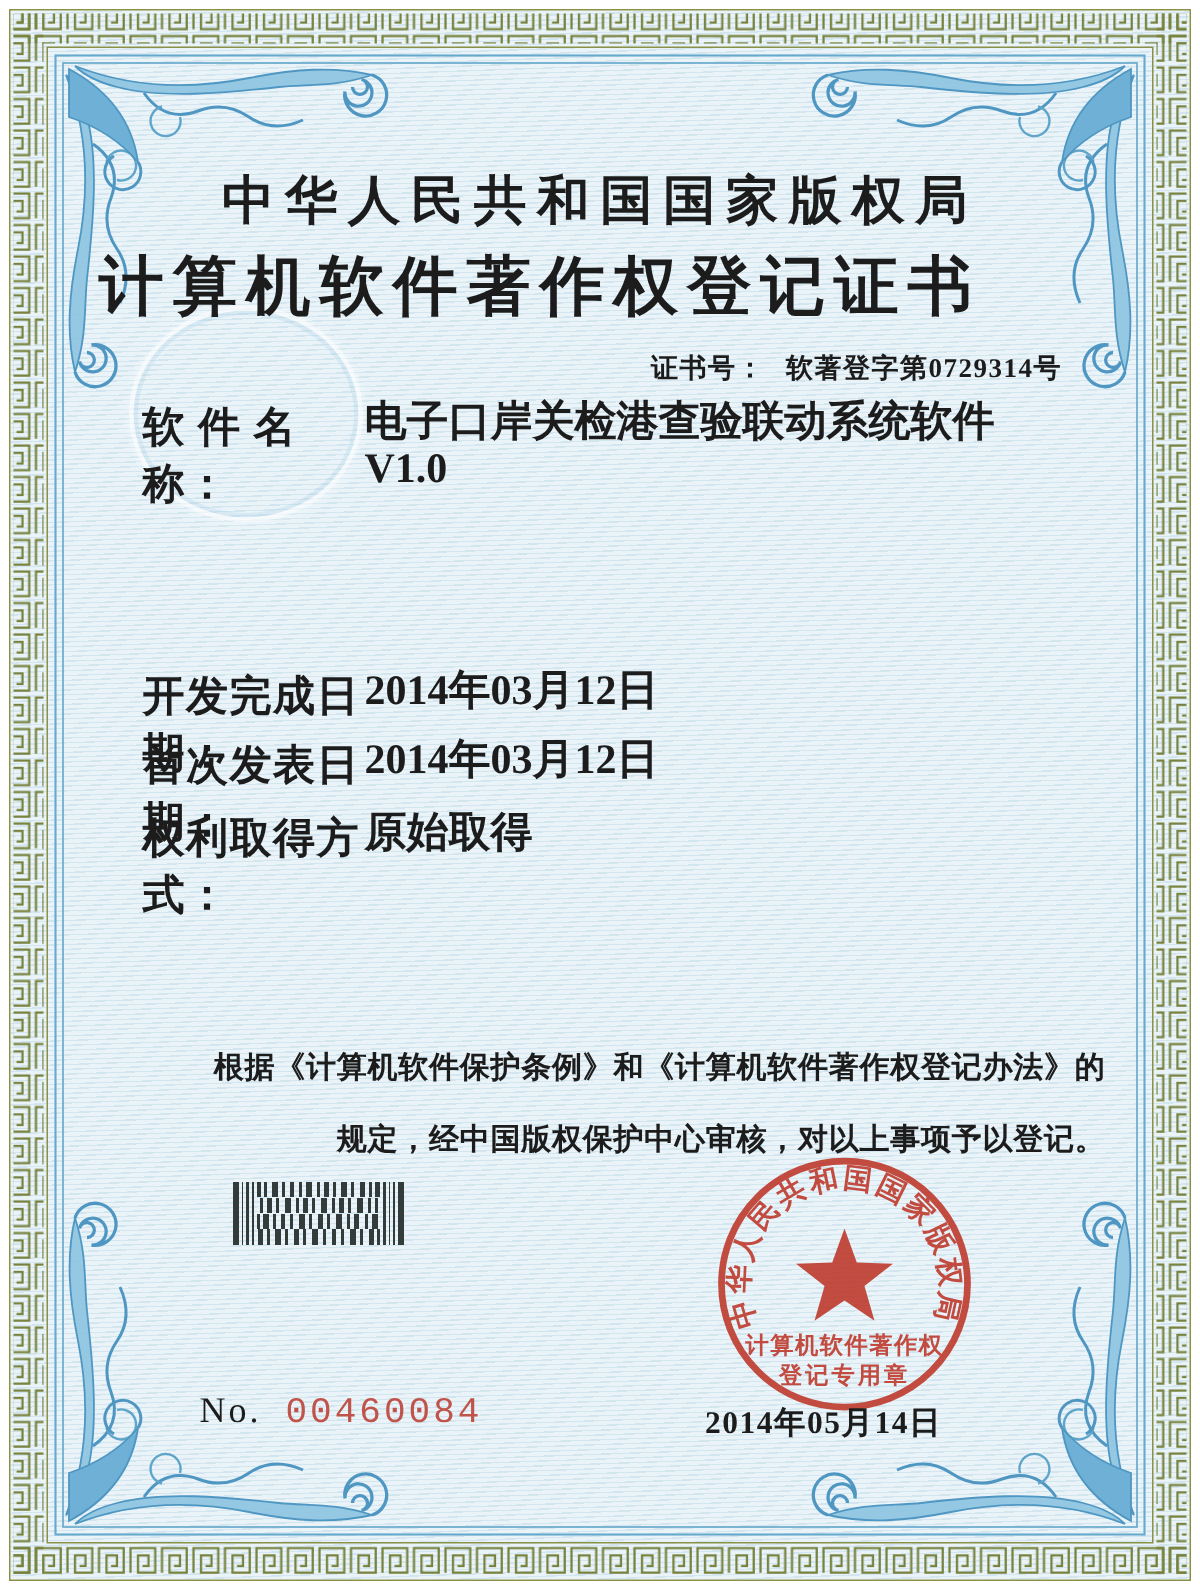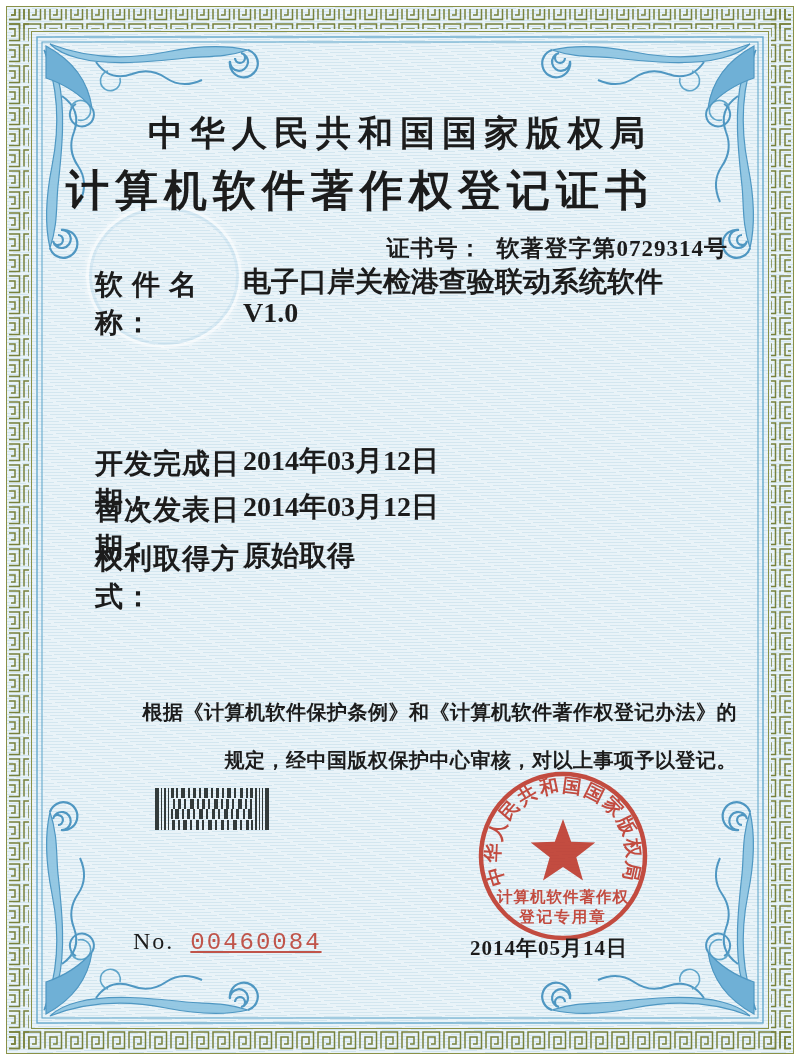--- a/index.html
+++ b/index.html
@@ -16,33 +16,33 @@
   .watermark{
     position:absolute;left:86px;top:204px;width:150px;height:138px;border-radius:50%;
     border:3px solid rgba(255,255,255,0.8);
     box-shadow:inset 0 0 0 3px rgba(165,205,228,0.35), 0 0 6px rgba(255,255,255,0.6);
     opacity:.75;
   }
   .t1{position:absolute;left:0;top:110px;width:800px;text-align:center;
       font-size:35px;font-weight:700;letter-spacing:7px;}
   .t2{position:absolute;left:0;top:162px;width:720px;text-align:center;
       font-size:43px;font-weight:700;letter-spacing:6px;}
-  .certno{position:absolute;right:72px;top:233px;font-size:23px;font-weight:700;letter-spacing:1px;}
+  .certno{position:absolute;right:92px;top:233px;font-size:18px;font-weight:700;letter-spacing:1px;}
   .certno .lbl{margin-right:14px;}
   .frow{position:absolute;left:95px;font-size:28px;font-weight:700;}
   .frow .flabel{display:inline-block;width:148px;vertical-align:top;letter-spacing:1px;}
   .frow .fvals{display:inline-block;vertical-align:top;line-height:31px;}
   .statement{position:absolute;left:92px;top:688px;width:645px;font-size:20px;
       font-weight:700;line-height:48px;letter-spacing:0.5px;text-align:right;}
   .statement .ln1{padding-left:2em;}
   .barcode{position:absolute;left:155px;top:788px;}
   .seal{position:absolute;left:463px;top:756px;opacity:.9;}
   .serial{position:absolute;left:133px;top:928px;font-size:24px;}
   .serial .no{letter-spacing:2px;margin-right:16px;}
-  .serial .num{font-family:"Liberation Mono", monospace;font-size:24px;letter-spacing:2px;text-decoration:underline;}
+  .serial .num{font-family:"Liberation Mono", monospace;font-size:24px;letter-spacing:2px;}
   .issued{position:absolute;left:470px;top:934px;width:190px;text-align:left;
       font-size:21px;font-weight:700;letter-spacing:1px;}
 </style>
 </head>
 <body>
 
 <div class="page">
 
   <svg class="border-svg" width="800" height="1060" viewBox="0 0 800 1060">
     <defs>

